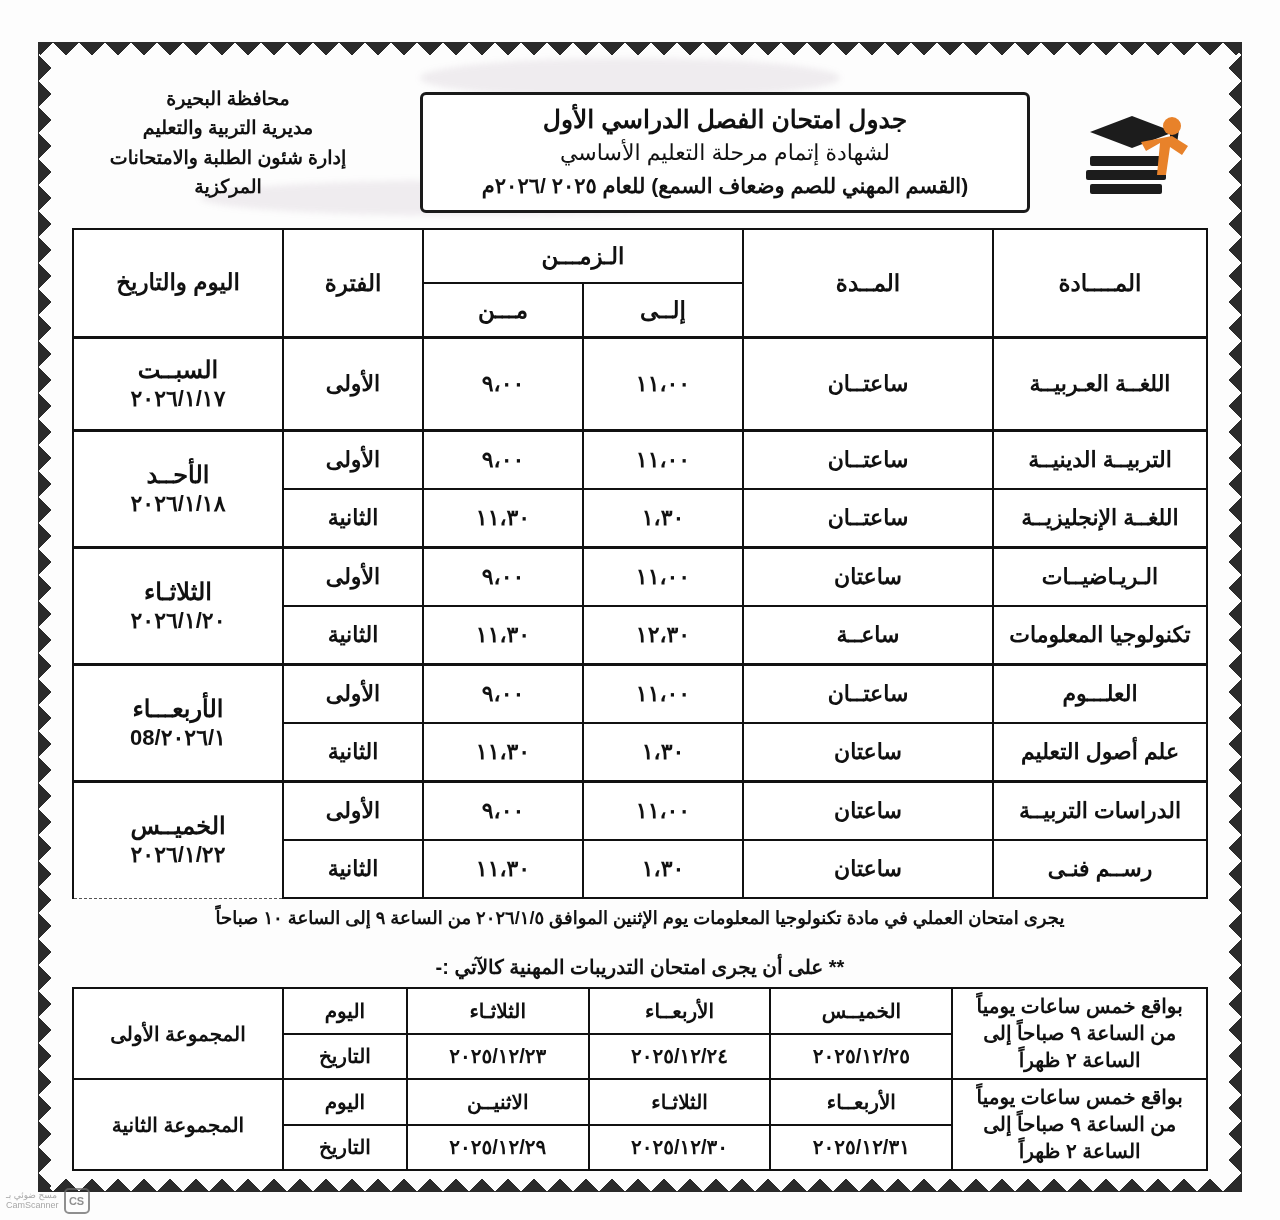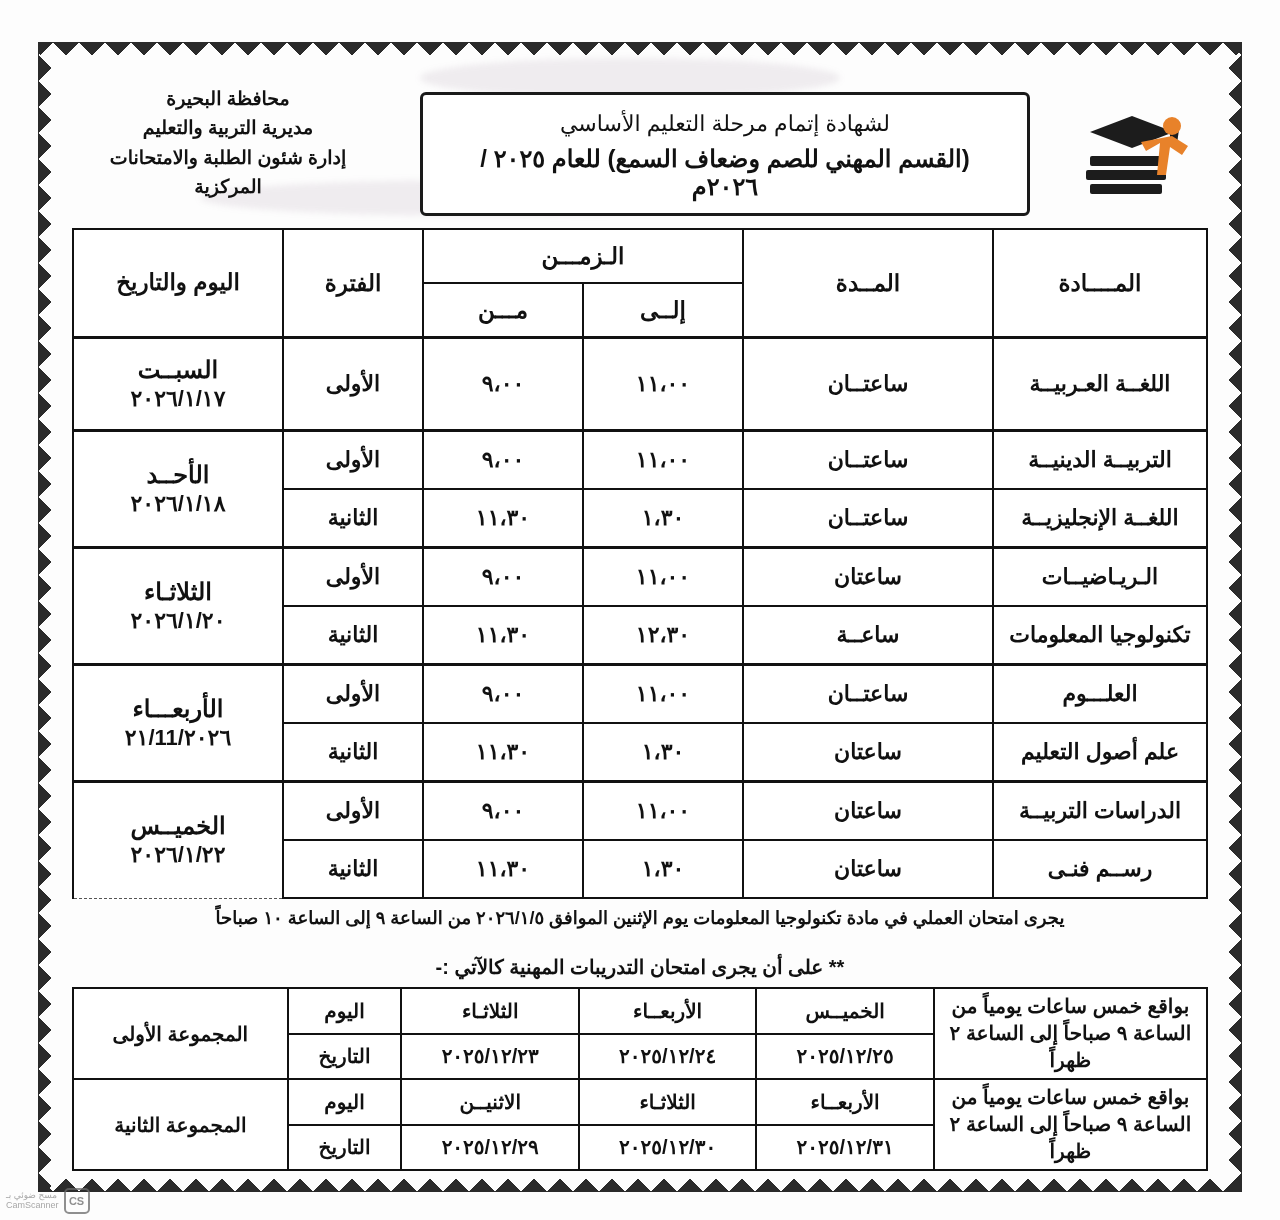--- a/index.html
+++ b/index.html
@@ -74,21 +74,21 @@
     border-radius:6px;
     padding:10px 26px 12px 26px;
     text-align:center;
     width:610px;
     box-sizing:border-box;
     background:#fff;
     margin-top:20px;
   }
   .title-box .t1{font-size:25px;font-weight:bold;letter-spacing:0px;}
   .title-box .t2{font-size:22px;font-weight:normal;margin-top:6px;}
-  .title-box .t3{font-size:24px;font-weight:bold;margin-top:8px;}
+  .title-box .t3{font-size:21px;font-weight:bold;margin-top:8px;}
   .logo{
     width:130px;height:140px;position:relative;
   }
   
   table{border-collapse:collapse;width:100%;background:#fff;}
   .main-table{margin-top:6px;}
   .main-table th,.main-table td{
     border:2px solid #111;
     text-align:center;
     font-weight:bold;
@@ -121,21 +121,21 @@
     margin-top:26px;
     margin-bottom:8px;
   }
   
   .bottom-table{width:100%;}
   .bottom-table td{
     border:2px solid #111;
     text-align:center;
     font-weight:bold;
     font-size:20px;
-    padding:4px 0;
+    padding:4px 12px;
     height:34px;
     margin-left:48px;
   }
   .bt-group{width:200px;font-size:21px;}
   .bt-label{width:105px;}
   .bt-cell{width:165px;}
   .bt-note{width:255px;font-size:16.5px;line-height:1.35;font-weight:bold;}
   
   .cs-badge{
     position:absolute;left:6px;bottom:6px;
@@ -168,20 +168,21 @@
     <div class="header">
 
       <div class="gov-block">
         <div>محافظة البحيرة</div>
         <div>مديرية التربية والتعليم</div>
         <div>إدارة شئون الطلبة والامتحانات</div>
         <div>المركزية</div>
       </div>
 
       <div class="title-box">
+        <div class="t1">جدول امتحان الفصل الدراسي الأول</div>
         <div class="t2">لشهادة إتمام مرحلة التعليم الأساسي</div>
         <div class="t3">(القسم المهني للصم وضعاف السمع) للعام ٢٠٢٥ /٢٠٢٦م</div>
       </div>
 
       <div class="logo">
         <svg viewBox="0 0 130 140" width="130" height="140" aria-hidden="true">
           <g fill="#1c1c1c">
             <path d="M18 60 L60 44 L102 60 L60 76 Z"></path>
             <rect x="18" y="84" width="72" height="10" rx="2"></rect>
             <rect x="14" y="98" width="80" height="10" rx="2"></rect>
@@ -263,21 +264,21 @@
         </tr>
 
         <tr class="grp-top dashed-b">
           <td>العلـــوم</td>
           <td>ساعتــان</td>
           <td>١١،٠٠</td>
           <td>٩،٠٠</td>
           <td>الأولى</td>
           <td class="day-cell" rowspan="2">
             <span class="dname">الأربعـــاء</span>
-            <span class="ddate">٢٠٢٦/11/٢١</span>
+            <span class="ddate">٢٠٢٦/١/08</span>
           </td>
         </tr>
         <tr>
           <td>علم أصول التعليم</td>
           <td>ساعتان</td>
           <td>١،٣٠</td>
           <td>١١،٣٠</td>
           <td>الثانية</td>
         </tr>
 

